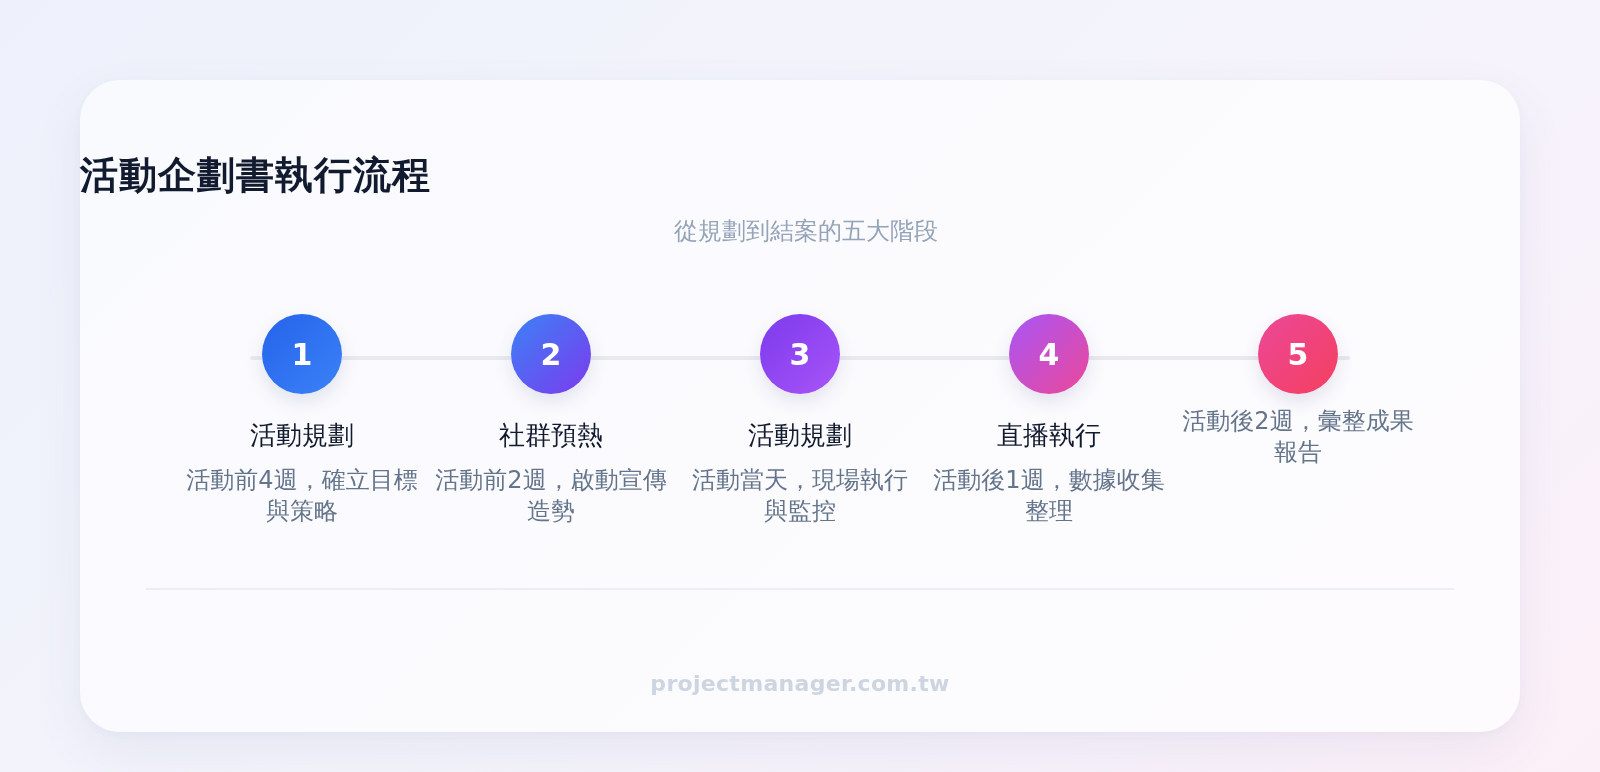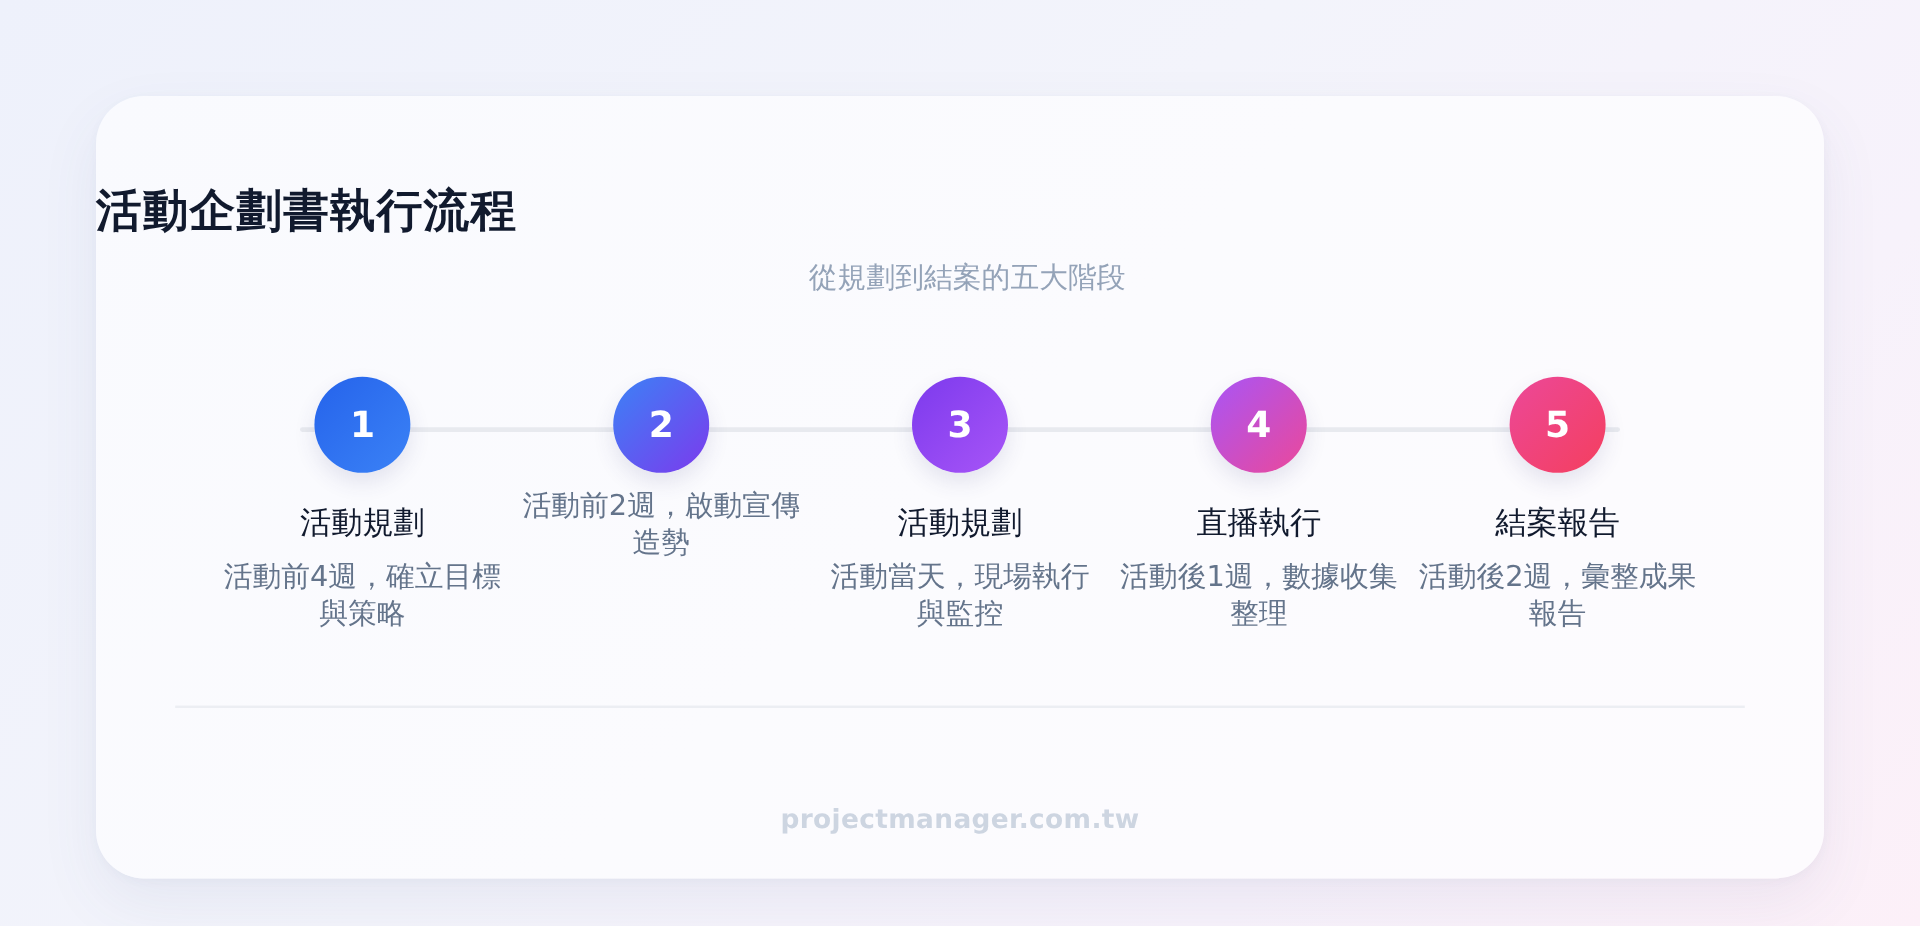--- a/index.html
+++ b/index.html
@@ -67,20 +67,21 @@
         <span>1</span>
       </div>
     <div class="step-title">活動規劃</div>
     <div class="step-desc">活動前4週，確立目標與策略</div>
   </div>
 
   <div class="step" style="left:471px;">
     <div class="circle" style="background:linear-gradient(135deg,#3b82f6,#7c3aed);">
         <span>2</span>
       </div>
+    <div class="step-title">社群預熱</div>
     <div class="step-desc">活動前2週，啟動宣傳造勢</div>
   </div>
 
   <div class="step" style="left:720px;">
     <div class="circle" style="background:linear-gradient(135deg,#7c3aed,#a855f7);">
         <span>3</span>
       </div>
     <div class="step-title">活動規劃</div>
     <div class="step-desc">活動當天，現場執行與監控</div>
   </div>
@@ -90,19 +91,18 @@
         <span>4</span>
       </div>
     <div class="step-title">直播執行</div>
     <div class="step-desc">活動後1週，數據收集整理</div>
   </div>
 
   <div class="step" style="left:1218px;">
     <div class="circle" style="background:linear-gradient(135deg,#ec4899,#f43f5e);">
         <span>5</span>
       </div>
-    <div class="step-title">結案報告</div>
     <div class="step-desc">活動後2週，彙整成果報告</div>
   </div>
 
   <div class="divider"></div>
   <div class="footer">projectmanager.com.tw</div>
 </div>
 
 </body></html>

